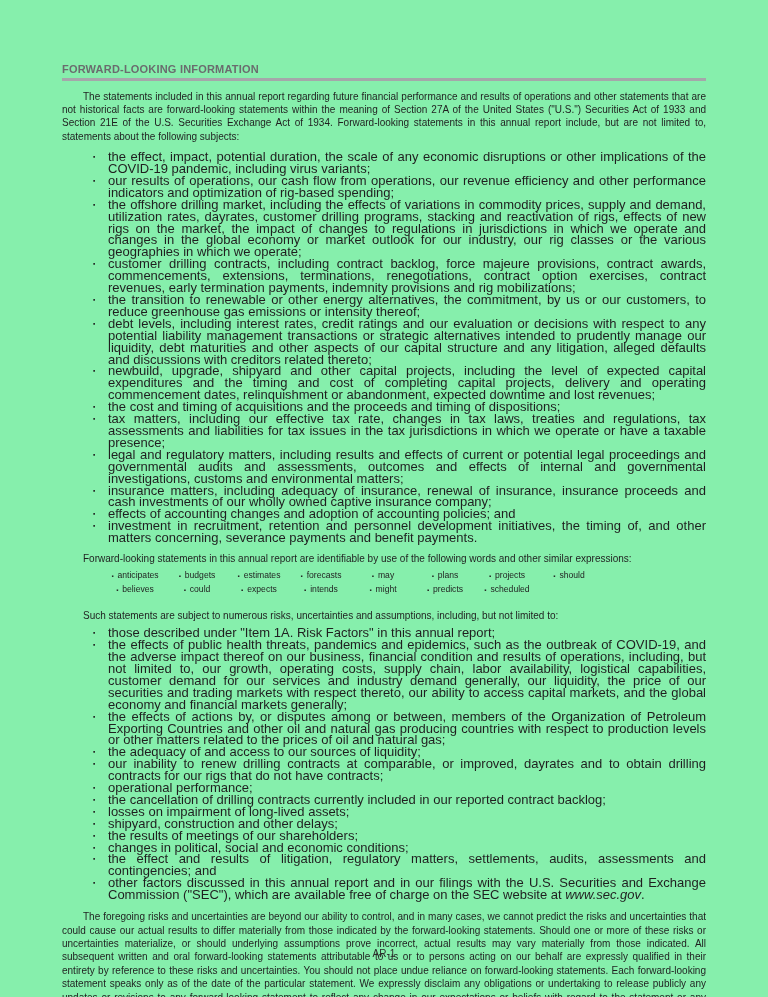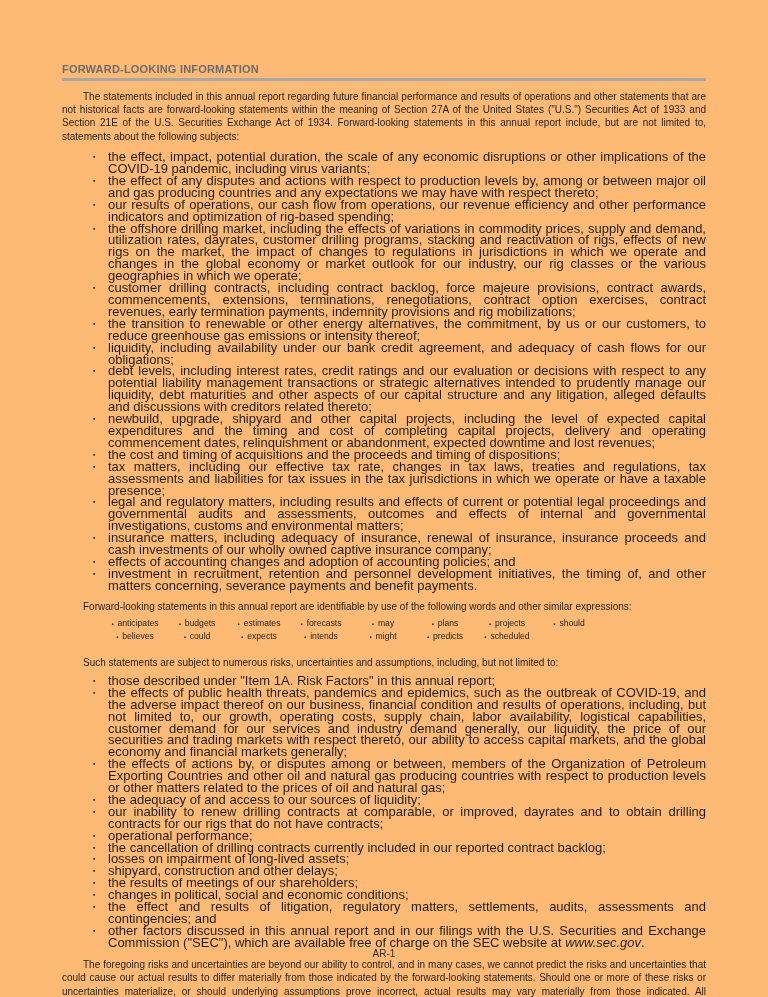--- a/index.html
+++ b/index.html
@@ -1,21 +1,21 @@
 <!DOCTYPE html>
 <html><head>
 <meta charset="utf-8">
 <style>
   html,body{margin:0;padding:0;}
   body{
     width:768px;height:997px;background:#ffffff;position:relative;
     font-family:"Liberation Sans", sans-serif;color:#1f1f1f;
     -webkit-font-smoothing:antialiased;
   }
-  .page{position:absolute;inset:0;background:#fdba74;overflow:hidden;}
+  .page{position:absolute;inset:0;background:#86efac;overflow:hidden;}
   .content{position:absolute;left:62px;top:58px;width:644px;}
   .heading{
     font-size:11px;font-weight:bold;color:#6a6c6e;letter-spacing:.2px;
     padding-top:5px;margin:0 0 3px 0;
   }
   .heading-rule{height:2.5px;background:#a5a7aa;margin:0 0 9px 0;}
   .para{
     font-size:10px;line-height:13.4px;text-align:justify;
     margin:0;text-indent:21px;color:#1f1f1f;
   }
@@ -54,41 +54,33 @@
 
     <p class="para p1">The statements included in this annual report regarding future financial performance and results of operations and other statements that are not historical facts are forward-looking statements within the meaning of Section 27A of the United States ("U.S.") Securities Act of 1933 and Section 21E of the U.S. Securities Exchange Act of 1934.  Forward-looking statements in this annual report include, but are not limited to, statements about the following subjects:</p>
 
     <div class="bullets">
         <div class="bullet-item">
           <span class="bullet-marker">▪</span>
           <span class="bullet-text">the effect, impact, potential duration, the scale of any economic disruptions or other implications of the COVID-19 pandemic, including virus variants;</span>
         </div>
         <div class="bullet-item">
           <span class="bullet-marker">▪</span>
-          <span class="bullet-text">the effect of any disputes and actions with respect to production levels by, among or between major oil and gas producing countries and any expectations we may have with respect thereto;</span>
-        </div>
-        <div class="bullet-item">
-          <span class="bullet-marker">▪</span>
           <span class="bullet-text">our results of operations, our cash flow from operations, our revenue efficiency and other performance indicators and optimization of rig-based spending;</span>
         </div>
         <div class="bullet-item">
           <span class="bullet-marker">▪</span>
           <span class="bullet-text">the offshore drilling market, including the effects of variations in commodity prices, supply and demand, utilization rates, dayrates, customer drilling programs, stacking and reactivation of rigs, effects of new rigs on the market, the impact of changes to regulations in jurisdictions in which we operate and changes in the global economy or market outlook for our industry, our rig classes or the various geographies in which we operate;</span>
         </div>
         <div class="bullet-item">
           <span class="bullet-marker">▪</span>
           <span class="bullet-text">customer drilling contracts, including contract backlog, force majeure provisions, contract awards, commencements, extensions, terminations, renegotiations, contract option exercises, contract revenues, early termination payments, indemnity provisions and rig mobilizations;</span>
         </div>
         <div class="bullet-item">
           <span class="bullet-marker">▪</span>
           <span class="bullet-text">the transition to renewable or other energy alternatives, the commitment, by us or our customers, to reduce greenhouse gas emissions or intensity thereof;</span>
-        </div>
-        <div class="bullet-item">
-          <span class="bullet-marker">▪</span>
-          <span class="bullet-text">liquidity, including availability under our bank credit agreement, and adequacy of cash flows for our obligations;</span>
         </div>
         <div class="bullet-item">
           <span class="bullet-marker">▪</span>
           <span class="bullet-text">debt levels, including interest rates, credit ratings and our evaluation or decisions with respect to any potential liability management transactions or strategic alternatives intended to prudently manage our liquidity, debt maturities and other aspects of our capital structure and any litigation, alleged defaults and discussions with creditors related thereto;</span>
         </div>
         <div class="bullet-item">
           <span class="bullet-marker">▪</span>
           <span class="bullet-text">newbuild, upgrade, shipyard and other capital projects, including the level of expected capital expenditures and the timing and cost of completing capital projects, delivery and operating commencement dates, relinquishment or abandonment, expected downtime and lost revenues;</span>
         </div>
         <div class="bullet-item">

